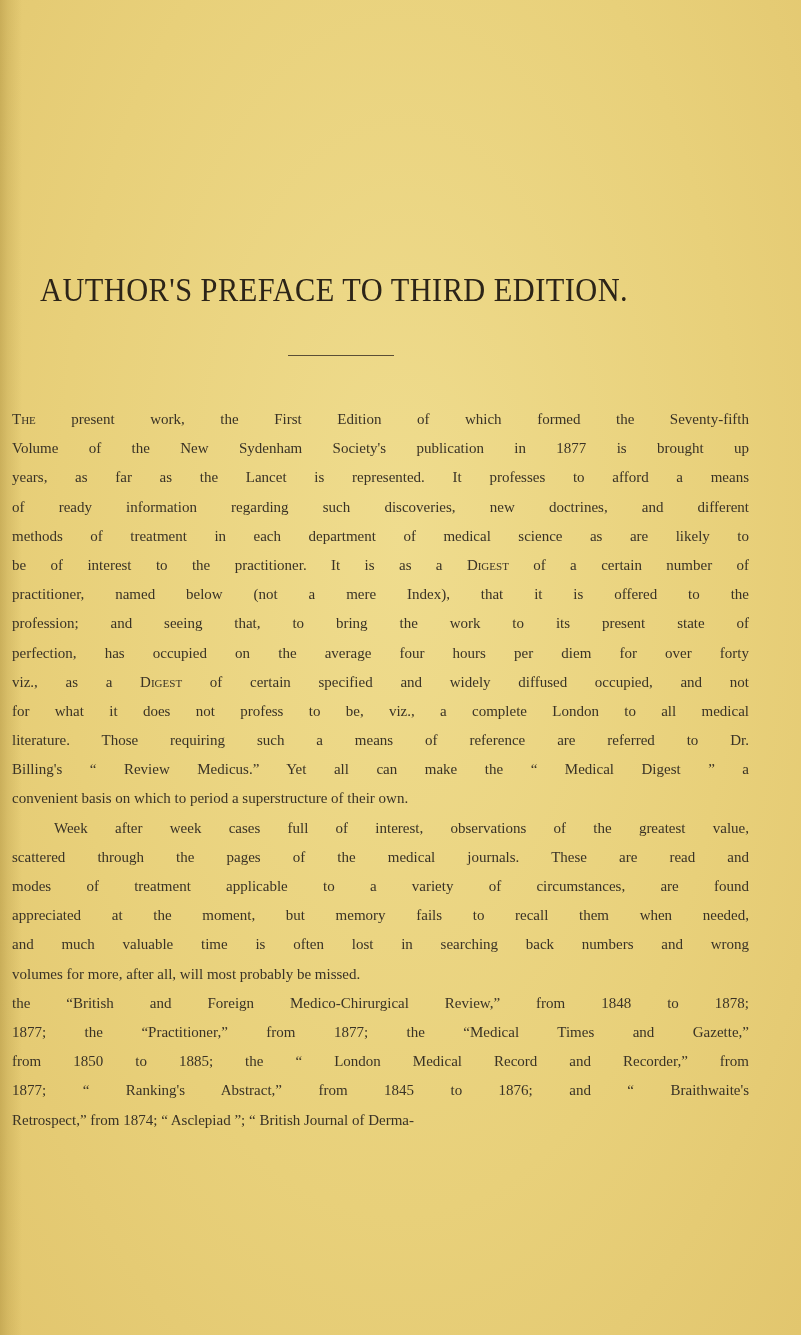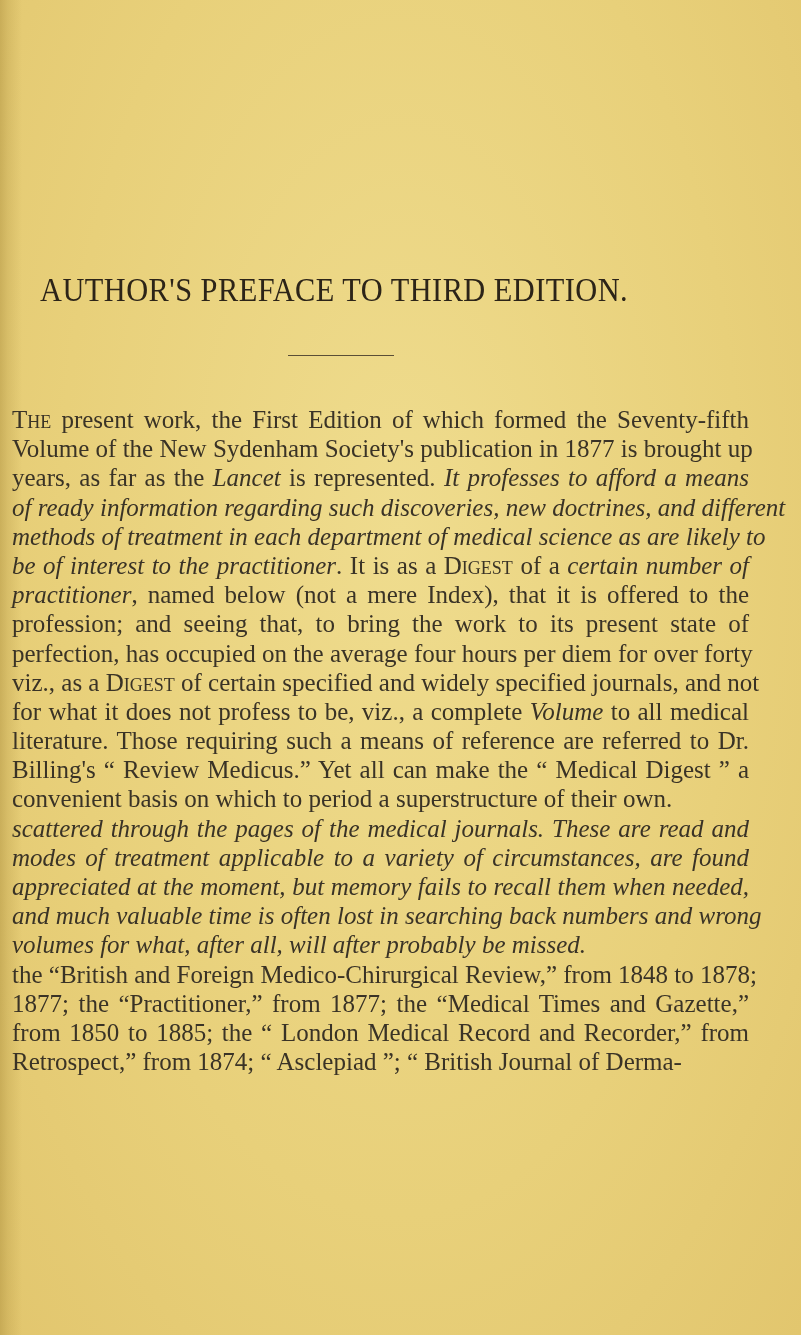--- a/index.html
+++ b/index.html
@@ -40,73 +40,75 @@
     width: 106px;
     height: 0;
     border-top: 1.5px solid #5a4e36;
   }
   .body-text {
     position: absolute;
     top: 405px;
     left: 12px;
     width: 737px;
     font-family: "Liberation Serif", "DejaVu Serif", serif;
-    font-size: 25px;
+    font-size: 15px;
     line-height: 29.2px;
     color: #3a3326;
     text-align: justify;
   }
   .line {
     display: block;
     white-space: nowrap;
     text-align-last: justify;
     text-align: justify;
     height: 29.2px;
     overflow: visible;
   }
   .line.last {
     text-align-last: left;
   }
   .indent { padding-left: 42px; }
   .sc { font-variant: small-caps; }
-  i, .it { font-style: italic; }
+  i, .it { }
 </style>
 </head>
 <body>
 
 <div class="page">
   <div class="title">AUTHOR'S PREFACE TO THIRD EDITION.</div>
   <div class="rule"></div>
 
   <div class="body-text">
     <div id="paragraphs">
         <div>
           <span class="line"><span class="sc">The</span><span> present work, the First Edition of which formed the Seventy-fifth</span></span>
           <span class="line"><span>Volume of the New Sydenham Society's publication in 1877 is brought up</span></span>
           <span class="line"><span>years, as far as the </span><span class="it">Lancet</span><span> is represented.  </span><span class="it">It professes to afford a means</span></span>
           <span class="line"><span class="it">of ready information regarding such discoveries, new doctrines, and different</span></span>
           <span class="line"><span class="it">methods of treatment in each department of medical science as are likely to</span></span>
           <span class="line"><span class="it">be of interest to the practitioner</span><span>.  It is as a </span><span class="sc">Digest</span><span> of a </span><span class="it">certain number of</span></span>
           <span class="line"><span class="it">practitioner</span><span>, named below (not a mere Index), that it is offered to the</span></span>
           <span class="line"><span>profession; and seeing that, to bring the work to its present state of</span></span>
           <span class="line"><span>perfection, has occupied on the average four hours per diem for over forty</span></span>
-          <span class="line"><span>viz., as a </span><span class="sc">Digest</span><span> of certain specified and widely specified journals, and not</span></span>
-          <span class="line"><span>for what it does not profess to be, viz., a complete </span><span class="it">Volume</span><span> to all medical</span></span>
+          <span class="line"><span>viz., as a </span><span class="sc">Digest</span><span> of certain specified and widely diffused occupied, and not</span></span>
+          <span class="line"><span>for what it does not profess to be, viz., a complete </span><span class="it">London</span><span> to all medical</span></span>
           <span class="line"><span>literature.  Those requiring such a means of reference are referred to Dr.</span></span>
           <span class="line"><span>Billing's “ Review Medicus.”  Yet all can make the “ Medical Digest ” a</span></span>
           <span class="line last"><span>convenient basis on which to period a superstructure of their own.</span></span>
         </div>
         <div>
+          <span class="line indent"><span class="it">Week after week cases full of interest, observations of the greatest value,</span></span>
           <span class="line"><span class="it">scattered through the pages of the medical journals.  These are read and</span></span>
           <span class="line"><span class="it">modes of treatment applicable to a variety of circumstances, are found</span></span>
           <span class="line"><span class="it">appreciated at the moment, but memory fails to recall them when needed,</span></span>
           <span class="line"><span class="it">and much valuable time is often lost in searching back numbers and wrong</span></span>
-          <span class="line last"><span class="it">volumes for what, after all, will after probably be missed.</span></span>
+          <span class="line last"><span class="it">volumes for more, after all, will most probably be missed.</span></span>
         </div>
         <div>
           <span class="line"><span>the “British and Foreign Medico-Chirurgical Review,” from 1848 to 1878;</span></span>
           <span class="line"><span>1877; the “Practitioner,” from 1877; the “Medical Times and Gazette,”</span></span>
           <span class="line"><span>from 1850 to 1885; the “ London Medical Record and Recorder,” from</span></span>
+          <span class="line"><span>1877; “ Ranking's Abstract,” from 1845 to 1876; and “ Braithwaite's</span></span>
           <span class="line last"><span>Retrospect,” from 1874; “ Asclepiad ”; “ British Journal of Derma-</span></span>
         </div>
       </div>
   </div>
 </div>
 
 </body></html>

